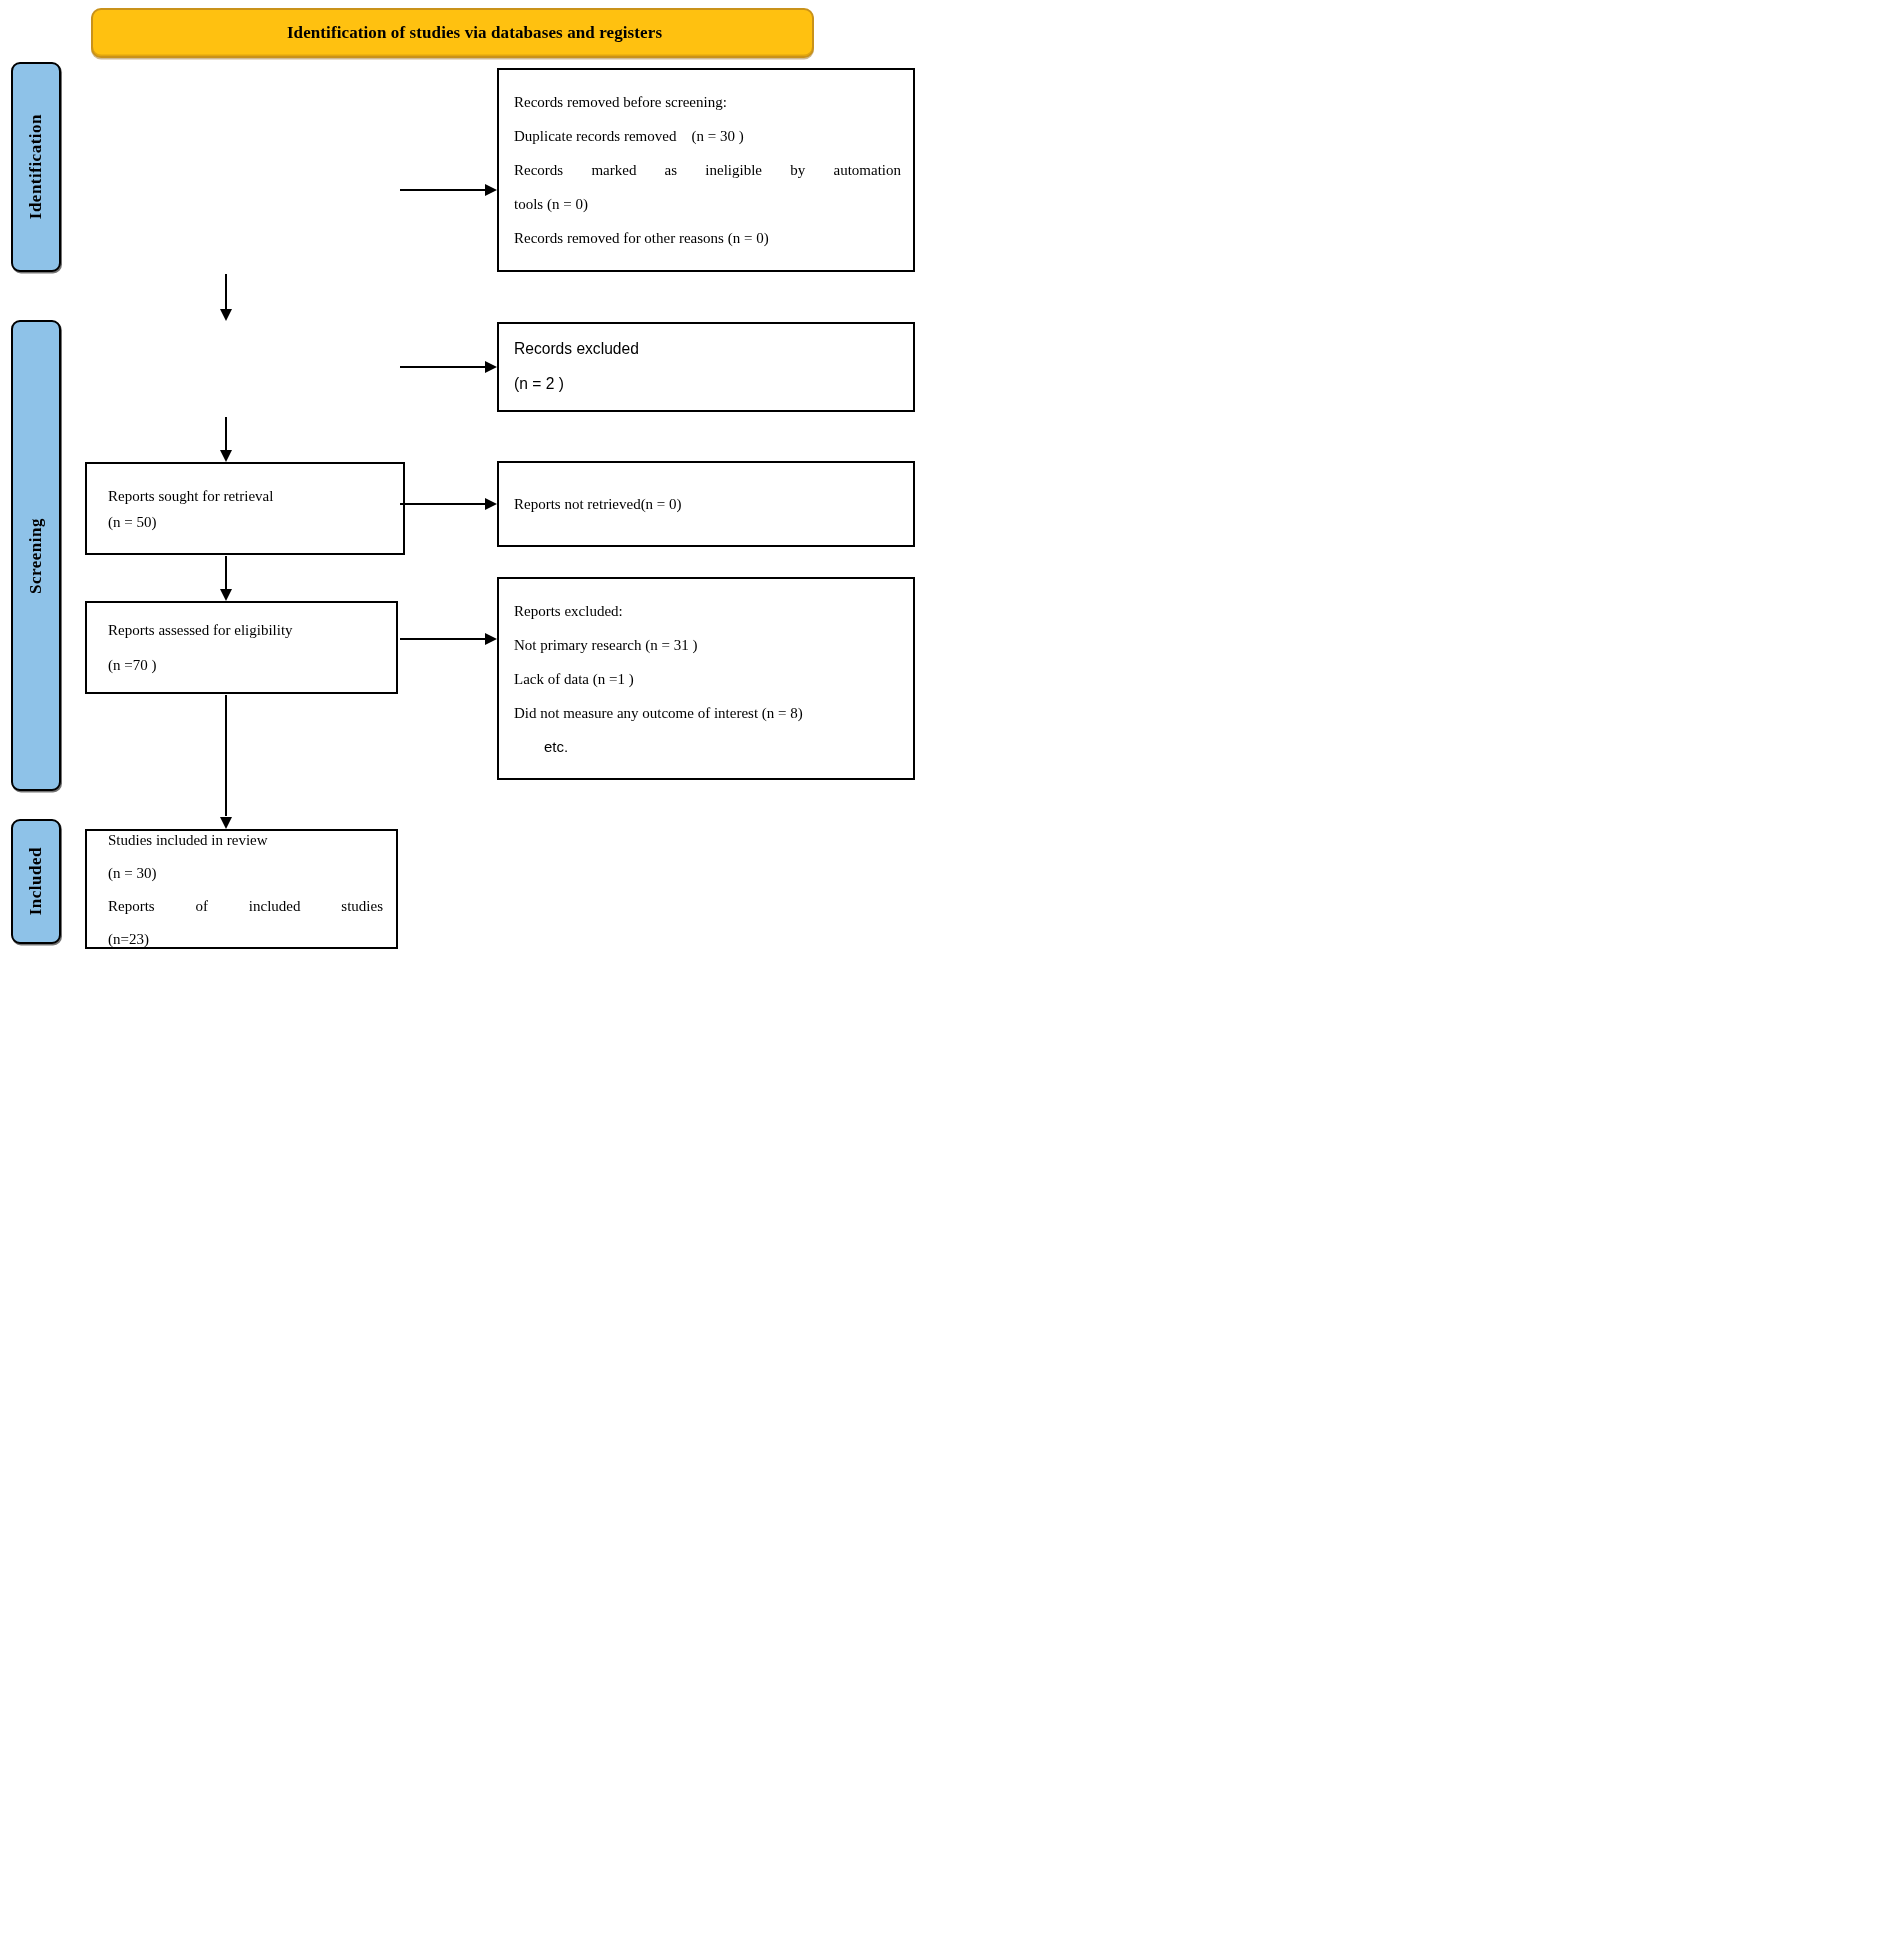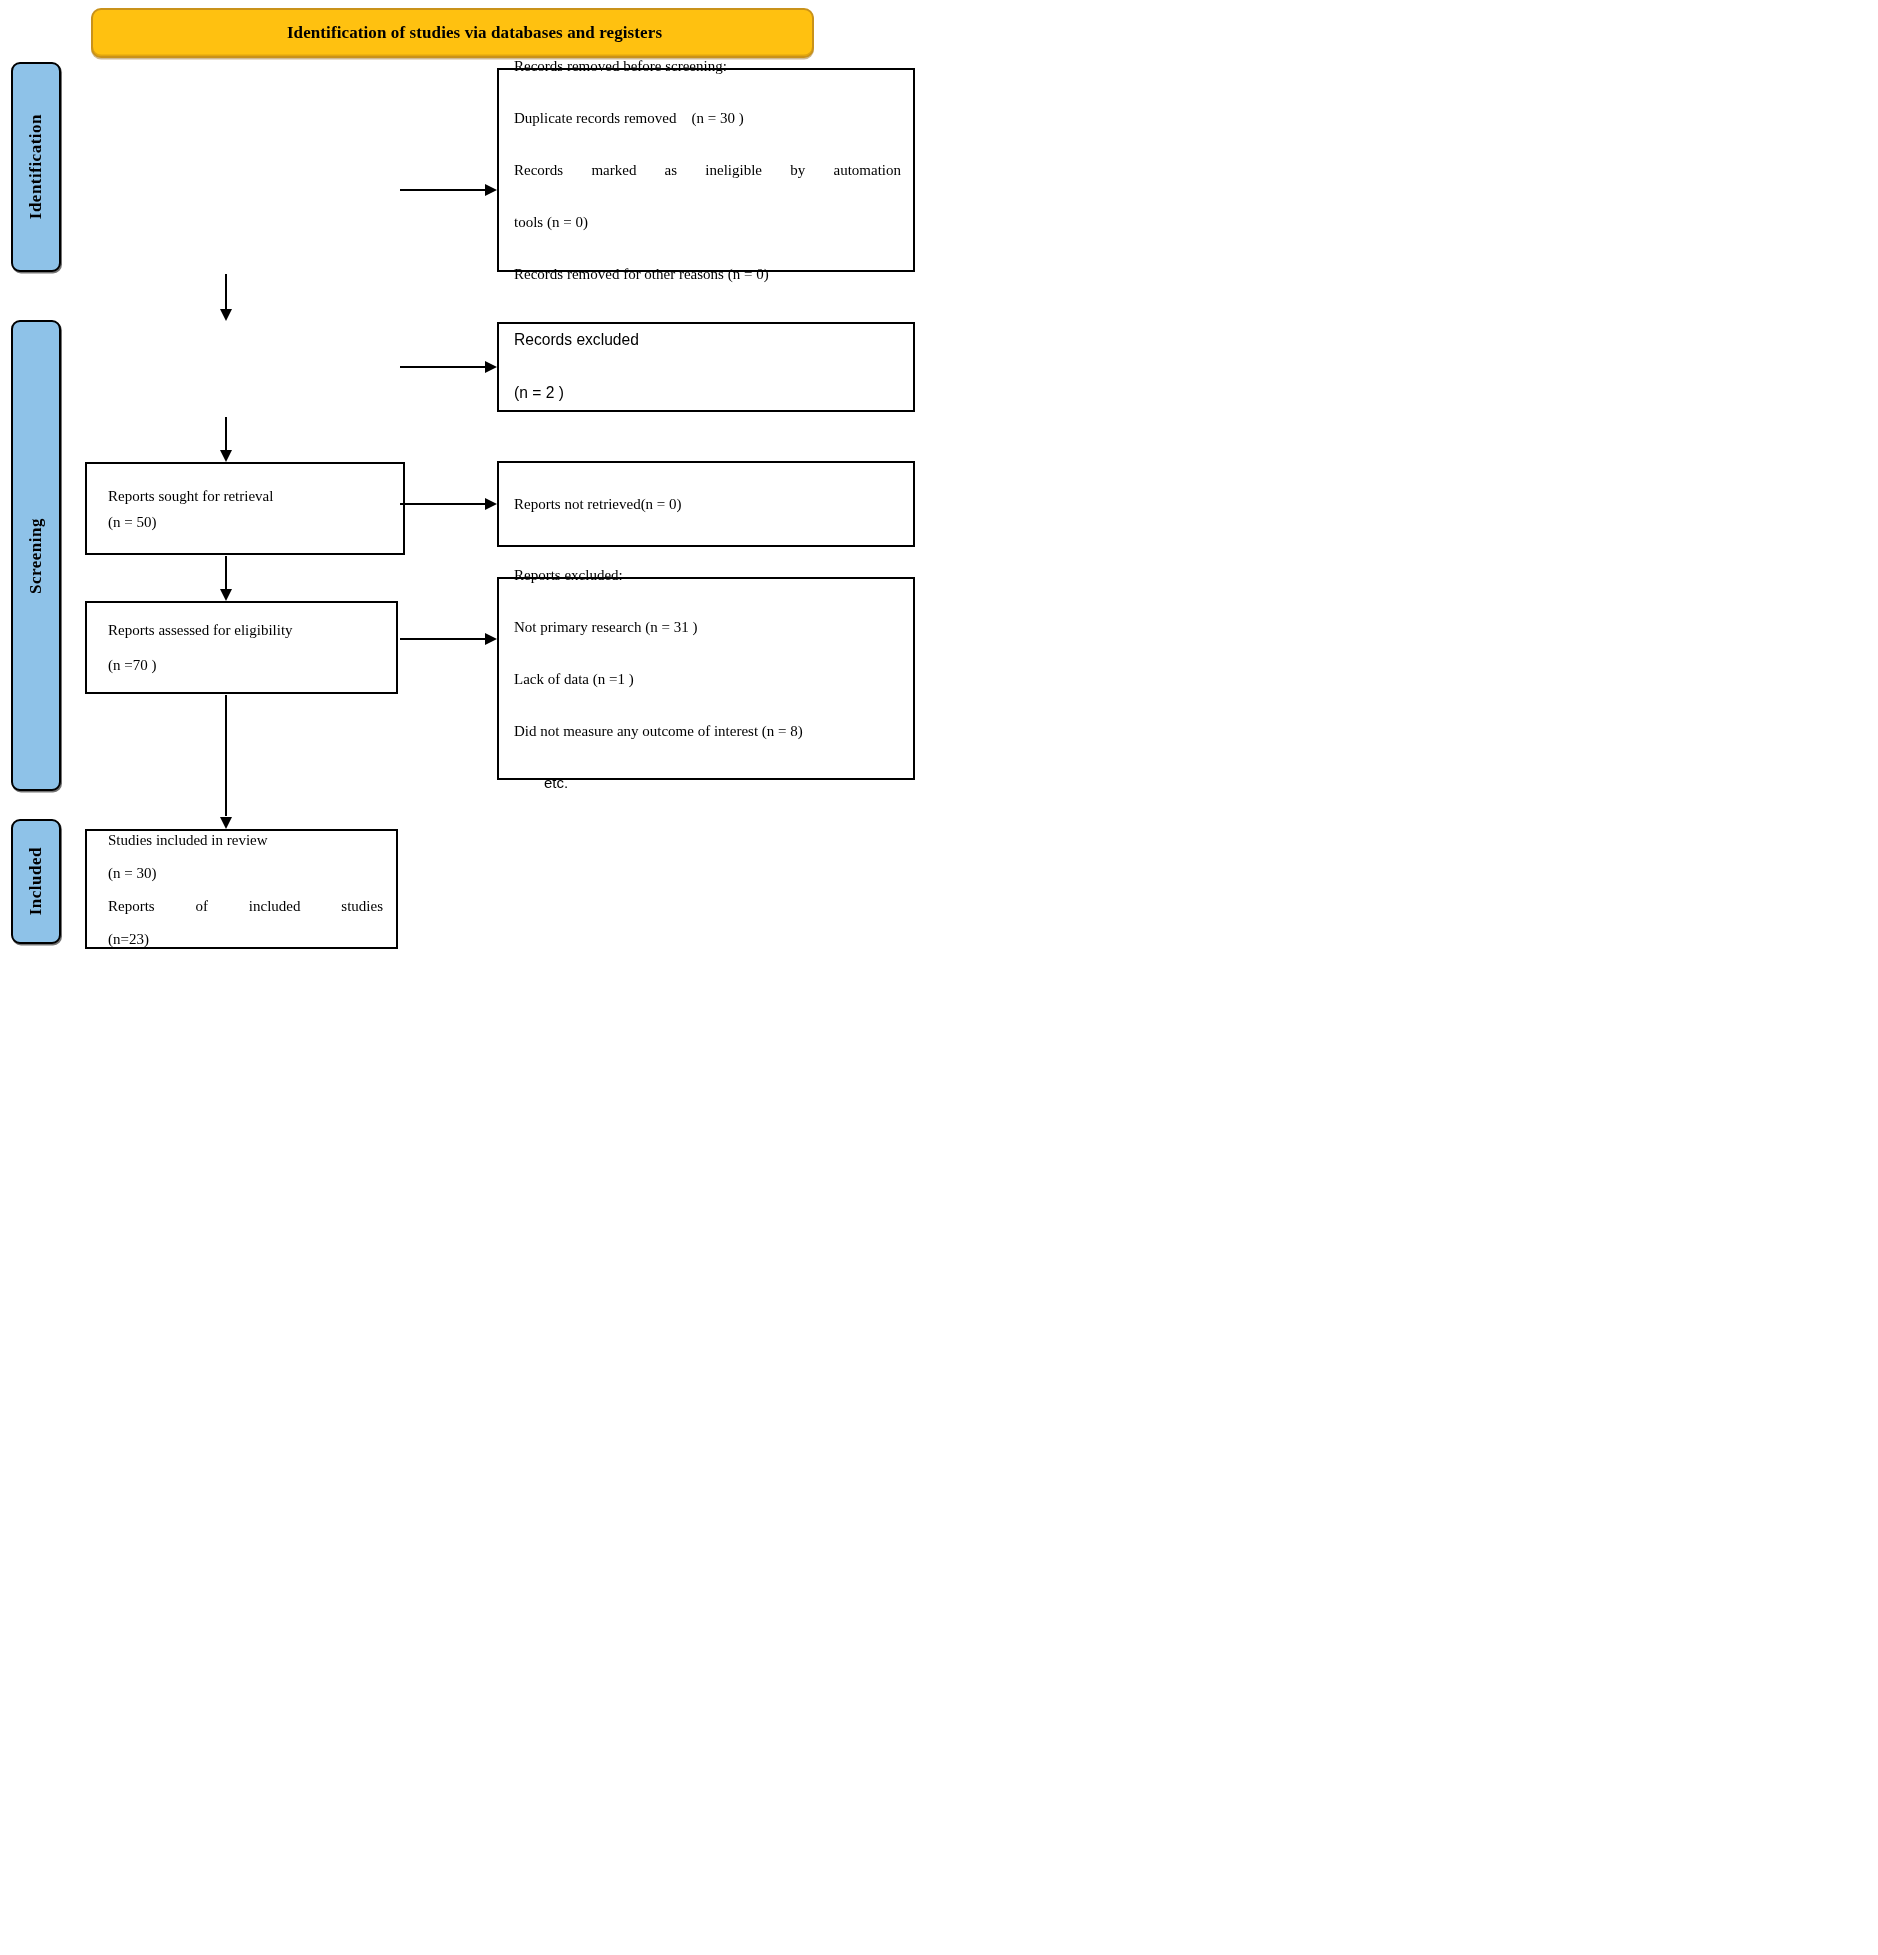--- a/index.html
+++ b/index.html
@@ -25,21 +25,21 @@
         font-weight:bold;font-size:17px;letter-spacing:0.5px;white-space:nowrap;}
   .box{position:absolute;background:#fff;border:2.5px solid var(--box-border);box-sizing:border-box;
         display:flex;flex-direction:column;justify-content:center;
         padding:5px 13px 5px 21px;font-size:15px;line-height:1.2;}
   .box.rt{padding-left:15px;padding-right:12px;}
   .sans{font-family:"Liberation Sans",sans-serif;}
   .line{white-space:pre-wrap;}
   .justify-last{text-align:justify;text-align-last:justify;width:100%;}
   .indent{text-indent:30px;}
   .gap-xl{gap:44px;}
-  .gap-lg{gap:34px;}
+  .gap-lg{gap:16px;}
   .gap-md{gap:17px;}
   .gap-sm{gap:15px;}
   .shaft-h{position:absolute;height:2px;background:#000;}
   .shaft-v{position:absolute;width:2px;background:#000;}
   .ah-r{position:absolute;width:0;height:0;
         border-top:6px solid transparent;border-bottom:6px solid transparent;
         border-left:12px solid #000;}
   .ah-d{position:absolute;width:0;height:0;
         border-left:6px solid transparent;border-right:6px solid transparent;
         border-top:12px solid #000;}

